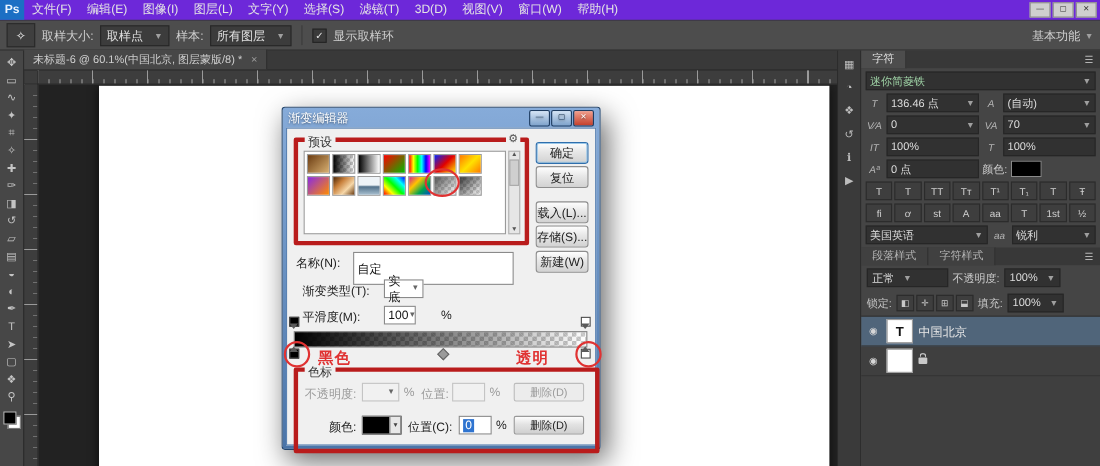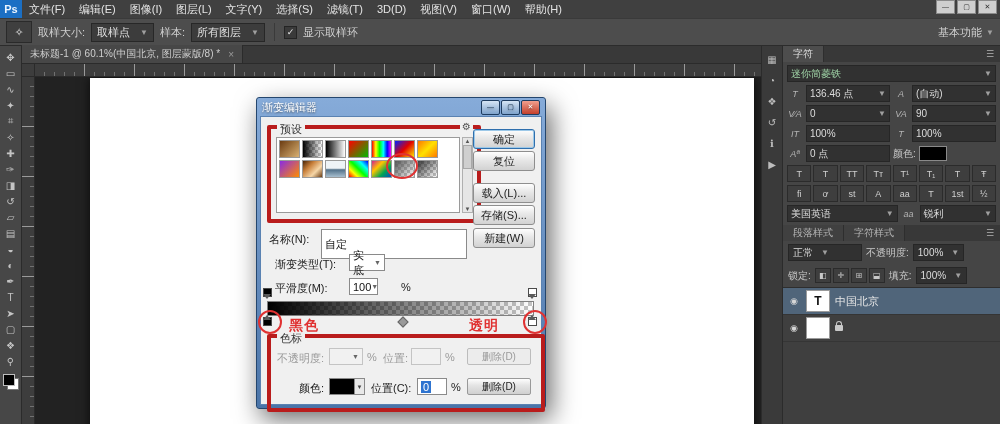--- a/index.html
+++ b/index.html
@@ -1,20 +1,20 @@
 <!DOCTYPE html>
 <html><head>
 <meta charset="utf-8">
 <style>
   html,body{margin:0;padding:0;width:1000px;height:424px;overflow:hidden;background:#282828;
     font-family:"Liberation Sans","DejaVu Sans",sans-serif;}
   #app{position:relative;width:1000px;height:424px;font-size:11px;color:#d8d8d8;}
 
   
-  .menubar{height:18px;background:#404040;display:flex;align-items:flex-start;border-bottom:1px solid #3a3a3a;}
+  .menubar{height:18px;background:#6d28d9;display:flex;align-items:center;border-bottom:1px solid #3a3a3a;}
   .ps-logo{width:22px;height:18px;background:#1b6fc4;color:#eaf4ff;font-weight:bold;font-size:11px;
     display:flex;align-items:center;justify-content:center;flex:none;}
   #menu-items{display:flex;}
   .menu-item{padding:0 7px;font-size:11px;color:#e4e4e4;line-height:18px;white-space:nowrap;}
   .win-controls{margin-left:auto;display:flex;gap:2px;padding-right:3px;}
   .win-btn{width:17px;height:12px;background:#cfcfcf;color:#333;font-size:7px;line-height:12px;text-align:center;border:1px solid #8a8a8a;}
 
   
   .optionsbar{height:26px;background:#4d4d4d;border-bottom:1px solid #2c2c2c;display:flex;align-items:center;gap:6px;padding:0 6px;}
   .tool-chip{width:24px;height:20px;background:#3f3f3f;border:1px solid #2a2a2a;display:flex;align-items:center;justify-content:center;color:#e8e8e8;flex:none;}
@@ -100,21 +100,21 @@
   .dlg-body{position:absolute;left:3px;right:3px;top:18px;bottom:3px;background:#f0f0f0;border:1px solid #5a82b2;box-sizing:border-box;font-size:11px;color:#222;}
   .grp{position:absolute;border:4px solid #b91c1c;border-radius:2px;}
   .grp-label{position:absolute;top:-7px;left:6px;background:#f0f0f0;padding:0 3px;font-size:11px;color:#333;}
   .gear{position:absolute;top:-8px;right:4px;background:#f0f0f0;padding:0 2px;color:#555;font-size:10px;}
   .preset-grid{position:absolute;left:5px;top:8px;right:17px;bottom:6px;background:#fff;border:1px solid #9a9a9a;padding:1px;overflow:hidden;font-size:0;}
   .swatch{display:inline-block;width:21px;height:18px;margin:1px;border:1px solid #9a9a9a;vertical-align:top;position:relative;box-sizing:border-box;}
   .swatch.checker{background-size:6px 6px;background-position:0 0,3px 3px;}
   .swatch-fill{position:absolute;left:0;top:0;right:0;bottom:0;}
   .scrollbar{position:absolute;right:4px;top:8px;bottom:6px;width:11px;background:#e6e6e6;border:1px solid #b0b0b0;display:flex;flex-direction:column;align-items:center;font-size:6px;color:#555;box-sizing:border-box;}
   .sb-thumb{width:7px;height:22px;margin:1px 0;background:#cfcfcf;border:1px solid #a8a8a8;}
-  .w-btn{position:absolute;right:6px;width:62px;height:20px;background:linear-gradient(#fefefe,#e7e7e7 45%,#d2d2d2);border:1px solid #8e8e8e;border-radius:3px;font-size:11px;color:#222;display:flex;align-items:center;justify-content:center;box-sizing:border-box;}
+  .w-btn{position:absolute;right:6px;width:48px;height:20px;background:linear-gradient(#fefefe,#e7e7e7 45%,#d2d2d2);border:1px solid #8e8e8e;border-radius:3px;font-size:11px;color:#222;display:flex;align-items:center;justify-content:center;box-sizing:border-box;}
   .w-btn.default{border-color:#2f6fad;box-shadow:0 0 0 1px #9cc8e8 inset;}
   .lbl{position:absolute;font-size:11px;color:#222;white-space:nowrap;}
   .lbl.dis{color:#9b9b9b;}
   .tfield{position:absolute;background:#fff;border:1px solid #8a8a8a;height:17px;box-sizing:border-box;display:flex;align-items:center;padding:0 3px;font-size:11px;color:#111;}
   .tfield.dis{background:#f1f1f1;border-color:#c4c4c4;color:#9b9b9b;}
   .tfield .caret{margin-left:auto;font-size:7px;color:#666;}
   .sel-val{background:#2f74d0;color:#fff;padding:0 2px;}
   .name-input{position:absolute;left:60px;top:112px;width:146px;height:30px;border:1px solid #8a8a8a;font-size:11px;padding:0 3px;box-sizing:border-box;font-family:inherit;background:#fff;color:#111;}
   .mini-btn{position:absolute;height:17px;background:linear-gradient(#fdfdfd,#e3e3e3 45%,#d0d0d0);border:1px solid #999;border-radius:2px;font-size:10px;color:#222;display:flex;align-items:center;justify-content:center;box-sizing:border-box;}
   .mini-btn.dis{color:#9b9b9b;border-color:#bcbcbc;background:#ececec;}
@@ -202,21 +202,21 @@
         <div class="tool">⚲</div>
         <div class="color-chips">
           <span class="chip-fg"></span>
           <span class="chip-bg"></span>
         </div>
       </div>
 
     <div class="canvas-col">
       <div class="tabbar">
         <div class="doc-tab">
-          <span>未标题-1 @ 60.1%(中国北京, 图层蒙版/8) *</span>
+          <span>未标题-6 @ 60.1%(中国北京, 图层蒙版/8) *</span>
           <span class="tab-close">×</span>
         </div>
       </div>
       <div class="canvas-wrap">
         <div class="ruler-corner"></div>
         <div class="ruler-h"></div>
         <div class="ruler-v"></div>
         <div class="canvas">
           <div class="page"></div>
         </div>
@@ -265,21 +265,21 @@
             <span class="cp-cell">
               <span class="cp-ico">V∕A</span>
               <span class="cp-field">
                   <span>0</span>
                   <span class="dd-caret">▼</span>
                 </span>
             </span>
             <span class="cp-cell">
               <span class="cp-ico">VA</span>
               <span class="cp-field">
-                  <span>90</span>
+                  <span>70</span>
                   <span class="dd-caret">▼</span>
                 </span>
             </span>
           </div>
           <div class="cp-row">
             <span class="cp-cell">
               <span class="cp-ico">IT</span>
               <span class="cp-field">
                   <span>100%</span>
                 </span>

